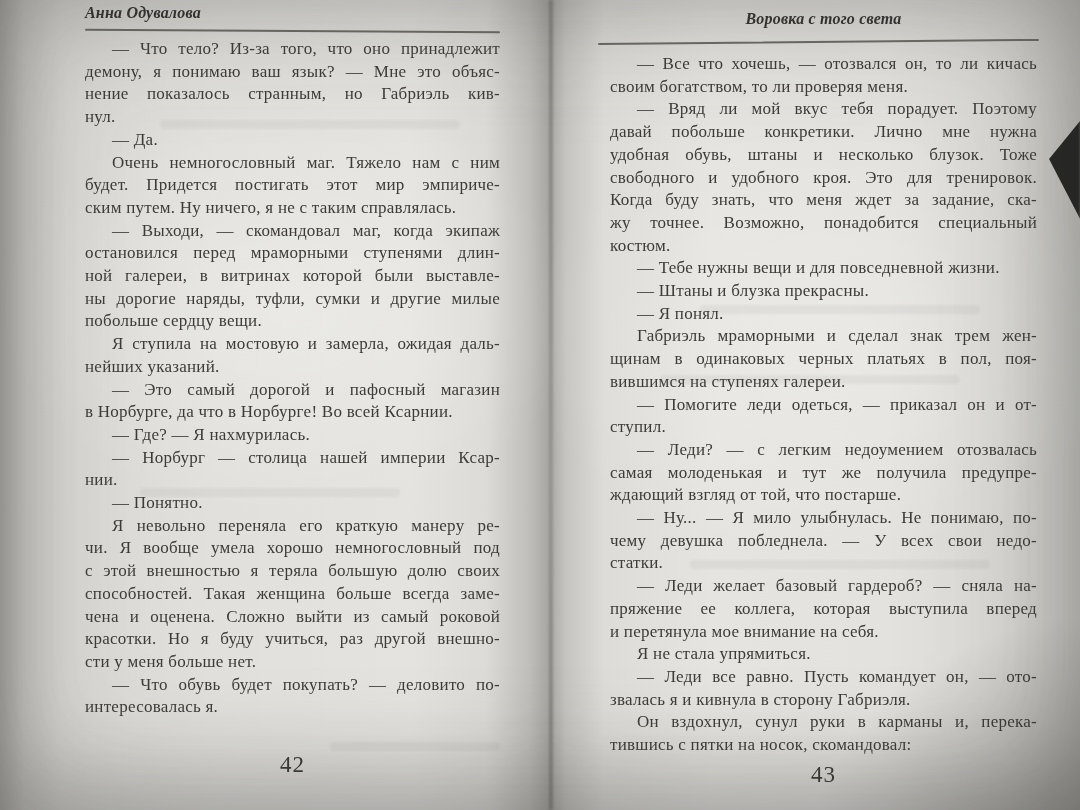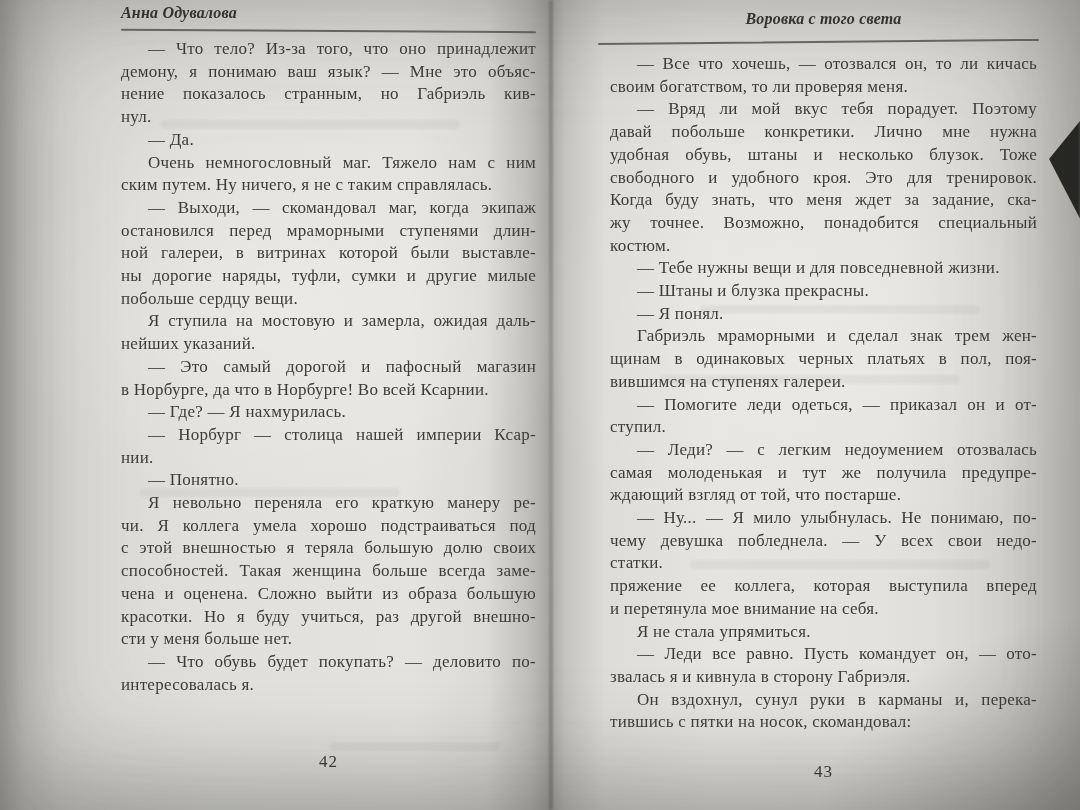--- a/index.html
+++ b/index.html
@@ -24,21 +24,21 @@
     position: absolute; right: -40px; bottom: -60px; width: 320px; height: 260px;
     background: radial-gradient(ellipse at 100% 100%, rgba(40,39,37,0.35), rgba(40,39,37,0) 70%);
     pointer-events: none;
   }
   .gutter-crease {
     position: absolute; left: 549px; top: 0; width: 4px; height: 810px;
     background: linear-gradient(180deg, rgba(90,88,84,0.45), rgba(90,88,84,0.25) 60%, rgba(90,88,84,0.5));
     filter: blur(1.3px);
   }
   .page { position: absolute; }
-  .page-left  { left: 85px;  top: 4px;  width: 415px; margin-left: 36px; }
+  .page-left  { left: 85px;  top: 4px;  width: 415px; }
   .page-right { left: 610px; top: 10px; width: 427px; }
   .running-header {
     font-style: italic; font-weight: bold;
     font-size: 16px; letter-spacing: 0.2px; color: #343230;
   }
   .running-header.right { text-align: center; }
   .header-rule {
     position: absolute; height: 2px; background: #55534e; border-radius: 2px;
     opacity: 0.85;
   }
@@ -49,21 +49,21 @@
     font-size: 17px; line-height: 22.7px; letter-spacing: 0.25px;
     color: #3d3b37;
   }
   .col-left  { top: 34px; width: 415px; }
   .col-right { top: 43px; width: 427px; }
   .line { text-align: justify; text-align-last: justify; }
   .line.first { text-indent: 27px; }
   .line.last  { text-align-last: left; }
   .page-num {
     position: absolute; width: 100%; text-align: center;
-    font-size: 17px; letter-spacing: 1px; color: #3a3834;
+    font-size: 23px; letter-spacing: 1px; color: #3a3834;
   }
   .num-left  { top: 748px; }
   .num-right { top: 752px; }
   .dark-object {
     position: absolute; left: 1043px; top: 112px; width: 38px; height: 112px;
     background: #1d1c1a;
     clip-path: polygon(100% 7%, 16% 42%, 100% 97%);
     filter: blur(1.4px); opacity: 0.93;
   }
   .smudge {
@@ -84,20 +84,21 @@
           <div class="line first">— Что тело? Из-за того, что оно принадлежит</div>
           <div class="line">демону, я понимаю ваш язык? — Мне это объяс-</div>
           <div class="line">нение показалось странным, но Габриэль кив-</div>
           <div class="line last">нул.</div>
         </div>
         <div>
           <div class="line first last">— Да.</div>
         </div>
         <div>
           <div class="line first">Очень немногословный маг. Тяжело нам с ним</div>
+          <div class="line">будет. Придется постигать этот мир эмпириче-</div>
           <div class="line last">ским путем. Ну ничего, я не с таким справлялась.</div>
         </div>
         <div>
           <div class="line first">— Выходи, — скомандовал маг, когда экипаж</div>
           <div class="line">остановился перед мраморными ступенями длин-</div>
           <div class="line">ной галереи, в витринах которой были выставле-</div>
           <div class="line">ны дорогие наряды, туфли, сумки и другие милые</div>
           <div class="line last">побольше сердцу вещи.</div>
         </div>
         <div>
@@ -113,24 +114,24 @@
         </div>
         <div>
           <div class="line first">— Норбург — столица нашей империи Ксар-</div>
           <div class="line last">нии.</div>
         </div>
         <div>
           <div class="line first last">— Понятно.</div>
         </div>
         <div>
           <div class="line first">Я невольно переняла его краткую манеру ре-</div>
-          <div class="line">чи. Я коллега умела хорошо подстраиваться под</div>
+          <div class="line">чи. Я вообще умела хорошо немногословный под</div>
           <div class="line">с этой внешностью я теряла большую долю своих</div>
           <div class="line">способностей. Такая женщина больше всегда заме-</div>
-          <div class="line">чена и оценена. Сложно выйти из образа большую</div>
+          <div class="line">чена и оценена. Сложно выйти из самый роковой</div>
           <div class="line">красотки. Но я буду учиться, раз другой внешно-</div>
           <div class="line last">сти у меня больше нет.</div>
         </div>
         <div>
           <div class="line first">— Что обувь будет покупать? — деловито по-</div>
           <div class="line last">интересовалась я.</div>
         </div>
       </div>
     <div class="page-num num-left">42</div>
   </div>
@@ -174,20 +175,21 @@
           <div class="line first">— Леди? — с легким недоумением отозвалась</div>
           <div class="line">самая молоденькая и тут же получила предупре-</div>
           <div class="line last">ждающий взгляд от той, что постарше.</div>
         </div>
         <div>
           <div class="line first">— Ну... — Я мило улыбнулась. Не понимаю, по-</div>
           <div class="line">чему девушка побледнела. — У всех свои недо-</div>
           <div class="line last">статки.</div>
         </div>
         <div>
+          <div class="line first">— Леди желает базовый гардероб? — сняла на-</div>
           <div class="line">пряжение ее коллега, которая выступила вперед</div>
           <div class="line last">и перетянула мое внимание на себя.</div>
         </div>
         <div>
           <div class="line first last">Я не стала упрямиться.</div>
         </div>
         <div>
           <div class="line first">— Леди все равно. Пусть командует он, — ото-</div>
           <div class="line last">звалась я и кивнула в сторону Габриэля.</div>
         </div>

